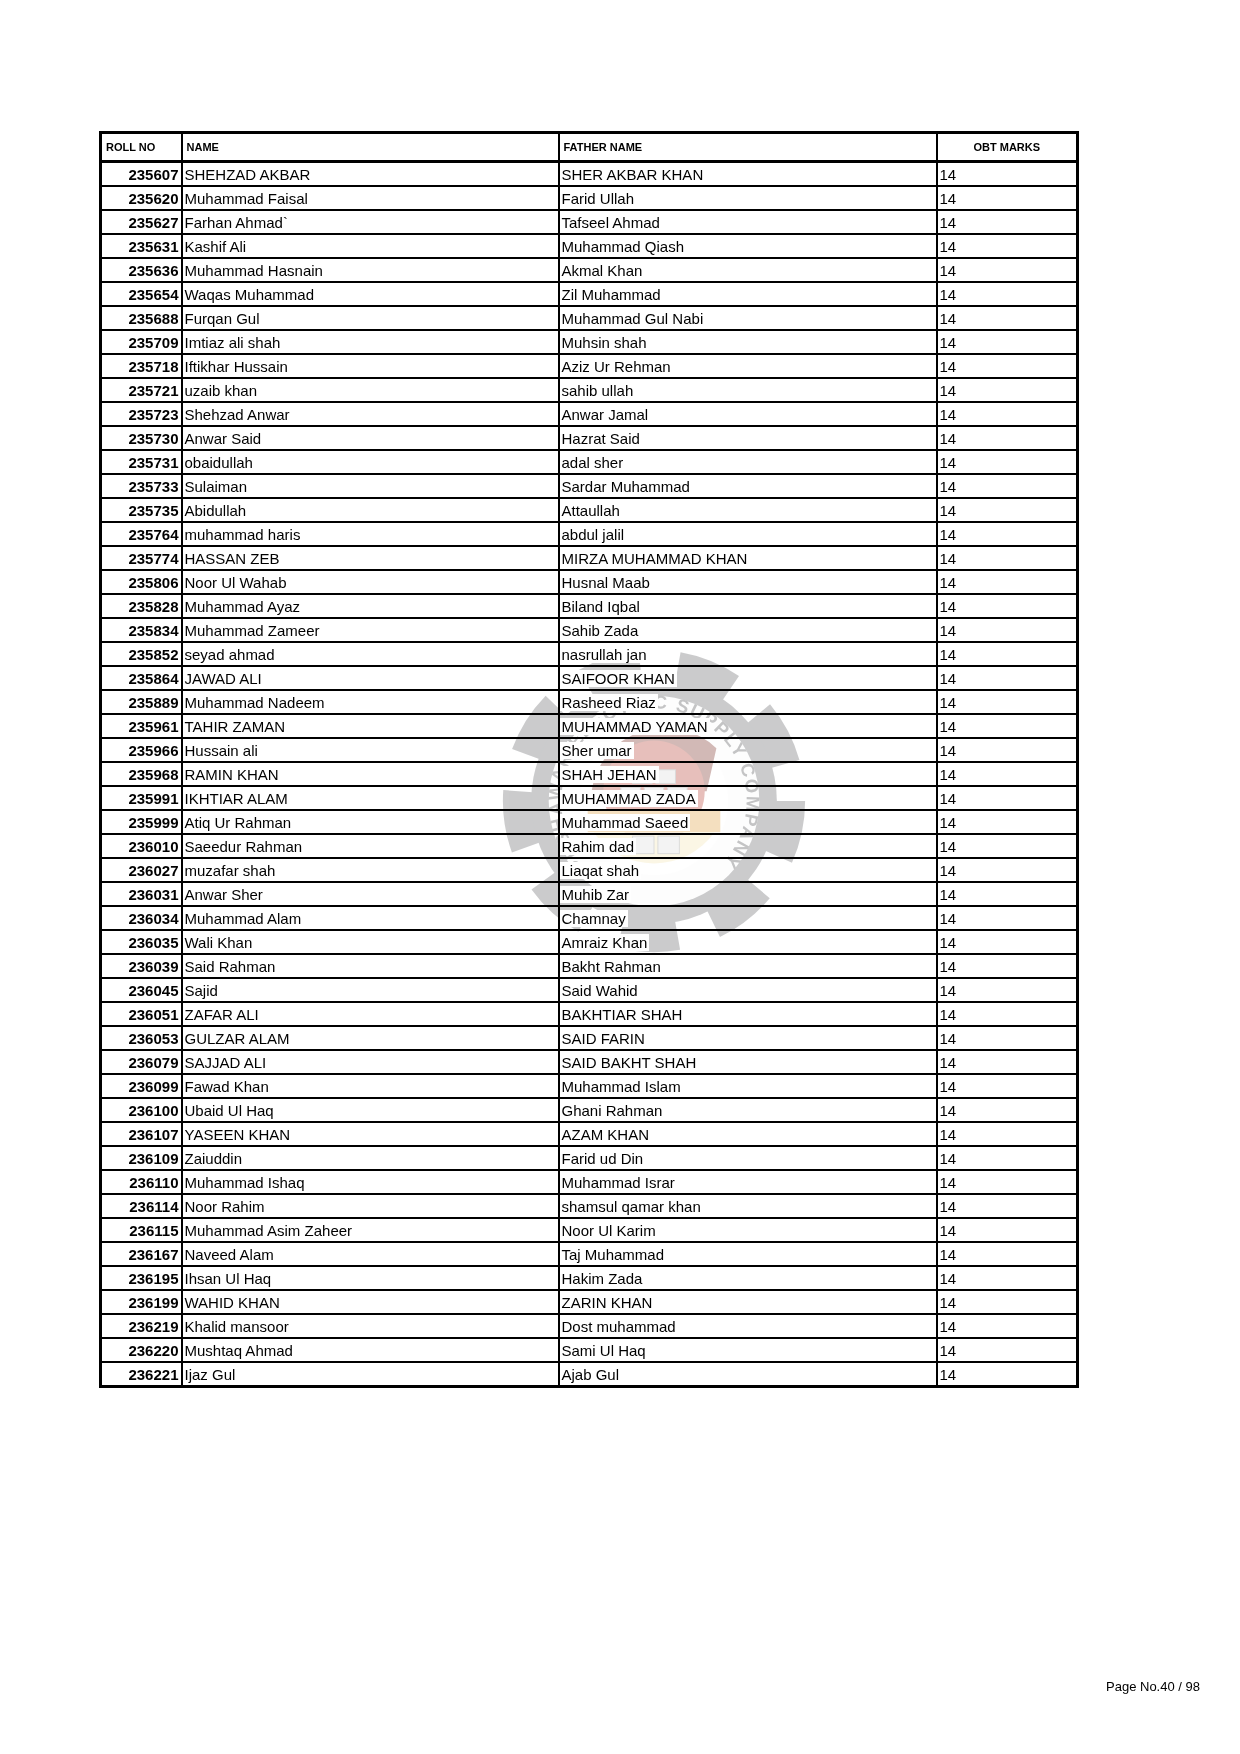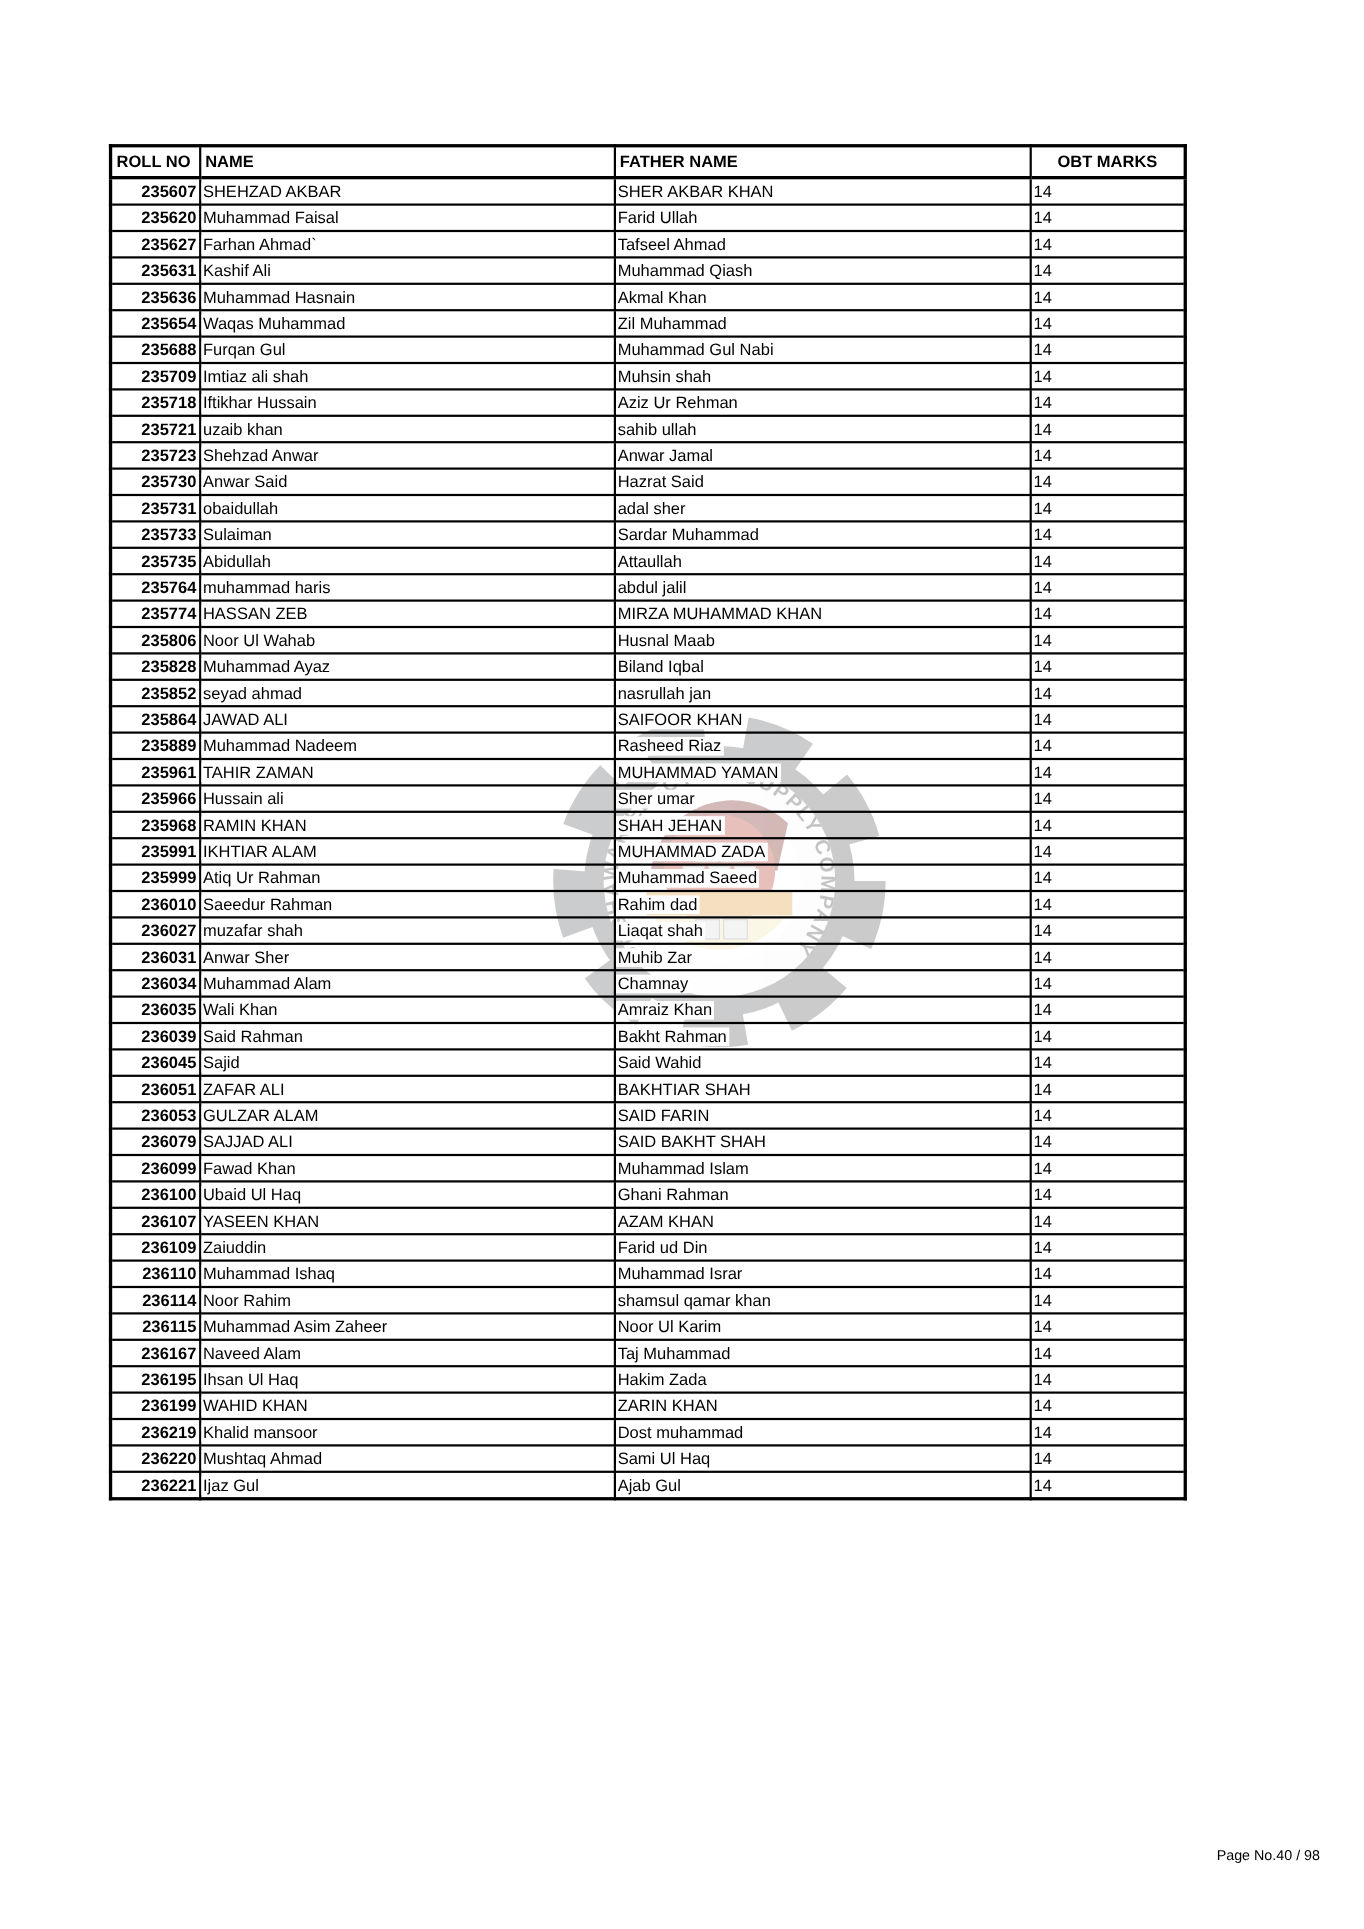--- a/index.html
+++ b/index.html
@@ -28,21 +28,21 @@
   table.results th, table.results td{
     border:2px solid #000;
     overflow:hidden;
     white-space:nowrap;
     padding:0;
     vertical-align:middle;
   }
   table.results thead th{
     height:26px;
     border-bottom:3px solid #000;
-    font-size:15px;
+    font-size:11px;
     font-weight:bold;
     text-align:left;
     padding-left:4px;
   }
   table.results thead th.h3{
     text-align:center;
     padding-left:0;
   }
   table.results tbody td{
     height:22px;
@@ -231,20 +231,26 @@
           <td class="c2"><span class="ct">Husnal Maab</span></td>
           <td class="c3"><span class="ct">14</span></td>
         </tr>
         <tr>
           <td class="c0"><span class="ct">235828</span></td>
           <td class="c1"><span class="ct">Muhammad Ayaz</span></td>
           <td class="c2"><span class="ct">Biland Iqbal</span></td>
           <td class="c3"><span class="ct">14</span></td>
         </tr>
         <tr>
+          <td class="c0"><span class="ct">235834</span></td>
+          <td class="c1"><span class="ct">Muhammad Zameer</span></td>
+          <td class="c2"><span class="ct">Sahib Zada</span></td>
+          <td class="c3"><span class="ct">14</span></td>
+        </tr>
+        <tr>
           <td class="c0"><span class="ct">235852</span></td>
           <td class="c1"><span class="ct">seyad ahmad</span></td>
           <td class="c2"><span class="ct">nasrullah jan</span></td>
           <td class="c3"><span class="ct">14</span></td>
         </tr>
         <tr>
           <td class="c0"><span class="ct">235864</span></td>
           <td class="c1"><span class="ct">JAWAD ALI</span></td>
           <td class="c2"><span class="ct">SAIFOOR KHAN</span></td>
           <td class="c3"><span class="ct">14</span></td>

